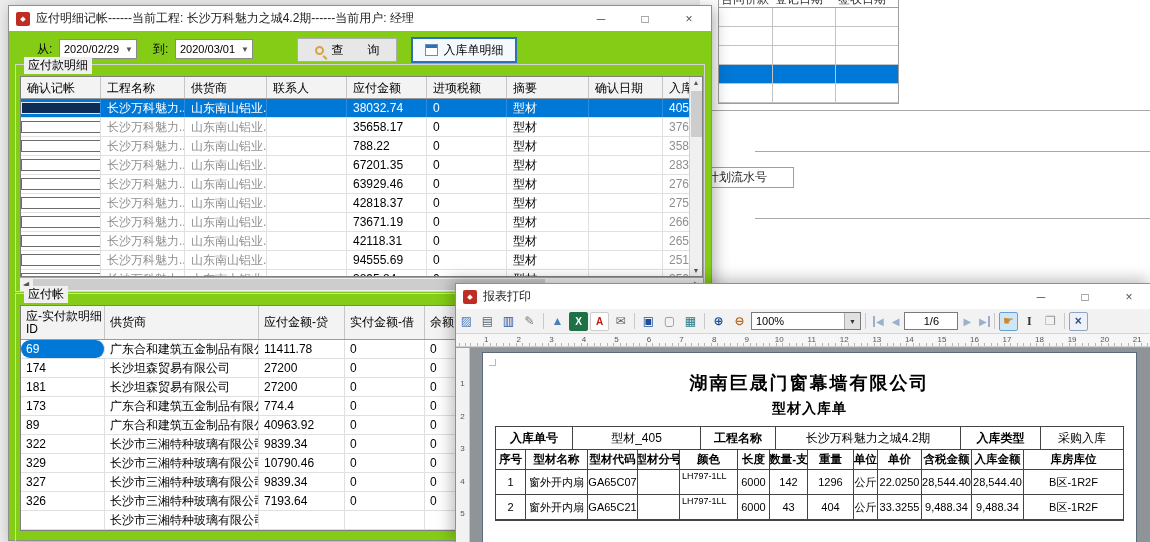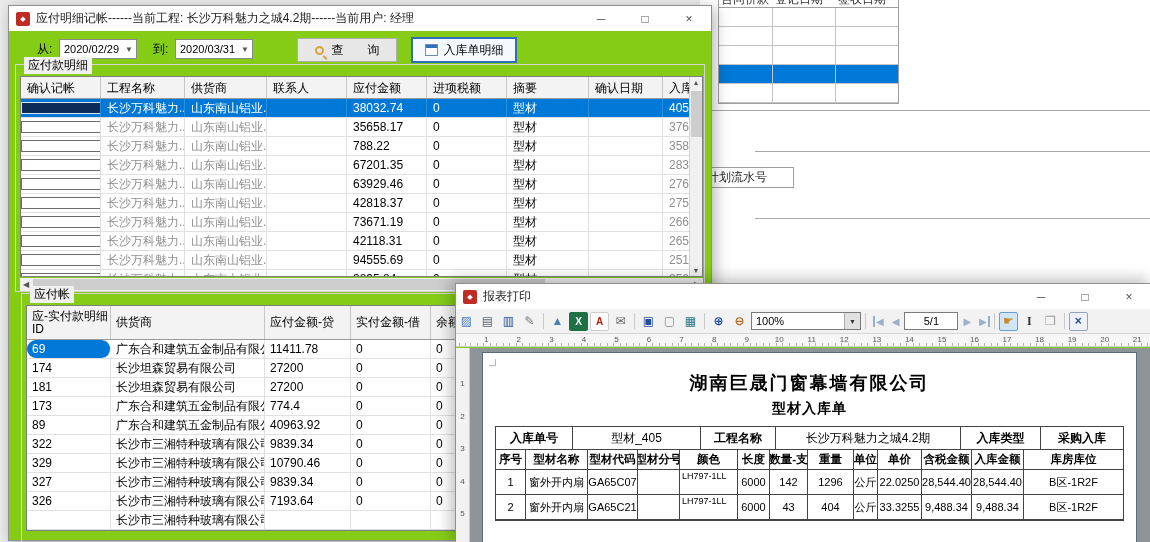--- a/index.html
+++ b/index.html
@@ -50,21 +50,21 @@
 #btnr{position:absolute;left:402px;top:1px;width:106px;height:26px;background:#f4f9fe;border:2px solid #2f6fba;
   display:flex;align-items:center;justify-content:center;gap:6px;}
 .magicon{width:9px;height:9px;border:2px solid #d9a23b;border-radius:50%;position:relative;flex:0 0 auto;}
 .magicon::after{content:"";position:absolute;width:2px;height:5px;background:#d9a23b;left:7px;top:7px;transform:rotate(-45deg);}
 .winicon{width:13px;height:12px;border:1px solid #6a8fb5;background:#fff;flex:0 0 auto;}
 .winbar{display:block;height:3px;background:#2f6fba;}
 
 .grp{position:absolute;border:1px solid #d4d4d4;}
 .glabel{position:absolute;top:-8px;left:8px;background:#f0f0f0;padding:0 4px;font-size:12px;}
 #grp1{left:6px;top:58px;width:690px;height:228px;}
-#grp2{left:12px;top:287px;width:690px;height:249px;border-bottom:none;}
+#grp2{left:6px;top:287px;width:690px;height:249px;border-bottom:none;}
 
 
 #t1{position:absolute;left:4px;top:11px;width:683px;height:201px;border:1px solid #7f7f7f;background:#fff;overflow:hidden;}
 .trow1{display:flex;height:19px;border-bottom:1px solid #e0e0e0;background:#fff;}
 .trow1 span{flex:0 0 auto;border-right:1px solid #e0e0e0;padding-left:6px;line-height:19px;font-size:12px;white-space:nowrap;overflow:hidden;}
 .trow1 span:nth-of-type(1){width:80px;}
 .trow1 span:nth-of-type(2){width:84px;}
 .trow1 span:nth-of-type(3){width:82px;}
 .trow1 span:nth-of-type(4){width:80px;}
 .trow1 span:nth-of-type(5){width:80px;}
@@ -136,21 +136,21 @@
 #rinfo{margin:8px 12px 0;border:1px solid #444;}
 .irow{display:flex;height:22px;border-bottom:1px solid #444;}
 .irow:last-of-type{border-bottom:none;}
 .irow span{flex:0 0 auto;border-right:1px solid #444;display:flex;align-items:center;justify-content:center;font-size:12px;white-space:nowrap;overflow:hidden;}
 .irow span:nth-of-type(odd){font-weight:bold;}
 .irow span:nth-of-type(1){width:77px;}
 .irow span:nth-of-type(2){width:128px;}
 .irow span:nth-of-type(3){width:75px;}
 .irow span:nth-of-type(4){width:185px;}
 .irow span:nth-of-type(5){width:80px;}
-.irow span:nth-of-type(6){flex:1;border-right:none;font-weight:bold;}
+.irow span:nth-of-type(6){flex:1;border-right:none;}
 #rdet{margin:0 12px;border:1px solid #444;border-top:none;}
 .drow{display:flex;height:25px;border-bottom:1px solid #444;background:#fff;}
 .drow span{flex:0 0 auto;border-right:1px solid #444;display:flex;align-items:center;justify-content:center;font-size:11px;overflow:hidden;white-space:nowrap;}
 .drow span:nth-of-type(1){width:30px;}
 .drow span:nth-of-type(2){width:62px;}
 .drow span:nth-of-type(3){width:50px;}
 .drow span:nth-of-type(4){width:42px;}
 .drow span:nth-of-type(5){width:58px;}
 .drow span:nth-of-type(6){width:32px;}
 .drow span:nth-of-type(7){width:38px;}
@@ -225,21 +225,21 @@
       <span class="wbtn">×</span>
     </div>
     <div id="mfilters">
       <span class="flabel" id="flabel1">从:</span>
       <div class="dcombo" id="dfrom">
         <span class="dval">2020/02/29</span>
         <span class="darr">▼</span>
       </div>
       <span class="flabel" id="flabel2">到:</span>
       <div class="dcombo" id="dto">
-        <span class="dval">2020/03/31</span>
+        <span class="dval">2020/03/01</span>
         <span class="darr">▼</span>
       </div>
       <div id="btnq">
         <span class="magicon"></span>
         <span>查　　询</span>
       </div>
       <div id="btnr">
         <span class="winicon">
             <span class="winbar"></span>
           </span>
@@ -548,21 +548,21 @@
       <span class="tbsep"></span>
       <span class="tbi" style="color:#1f4e9c;font-weight:bold;">⊕</span>
       <span class="tbi" style="color:#b5651d;font-weight:bold;">⊖</span>
       <div class="combo">
         <span class="cval">100%</span>
         <span class="carr">▼</span>
       </div>
       <span class="tbsep"></span>
       <span class="nav bl">◀</span>
       <span class="nav">◀</span>
-      <span class="pagebox">5/1</span>
+      <span class="pagebox">1/6</span>
       <span class="nav">▶</span>
       <span class="nav br">▶</span>
       <span class="tbsep"></span>
       <span class="tbi active">☛</span>
       <span class="tbi ibeam">I</span>
       <span class="tbi copyi">❐</span>
       <span class="tbsep"></span>
       <span class="tbi closebox">×</span>
     </div>
     <div id="hruler">

